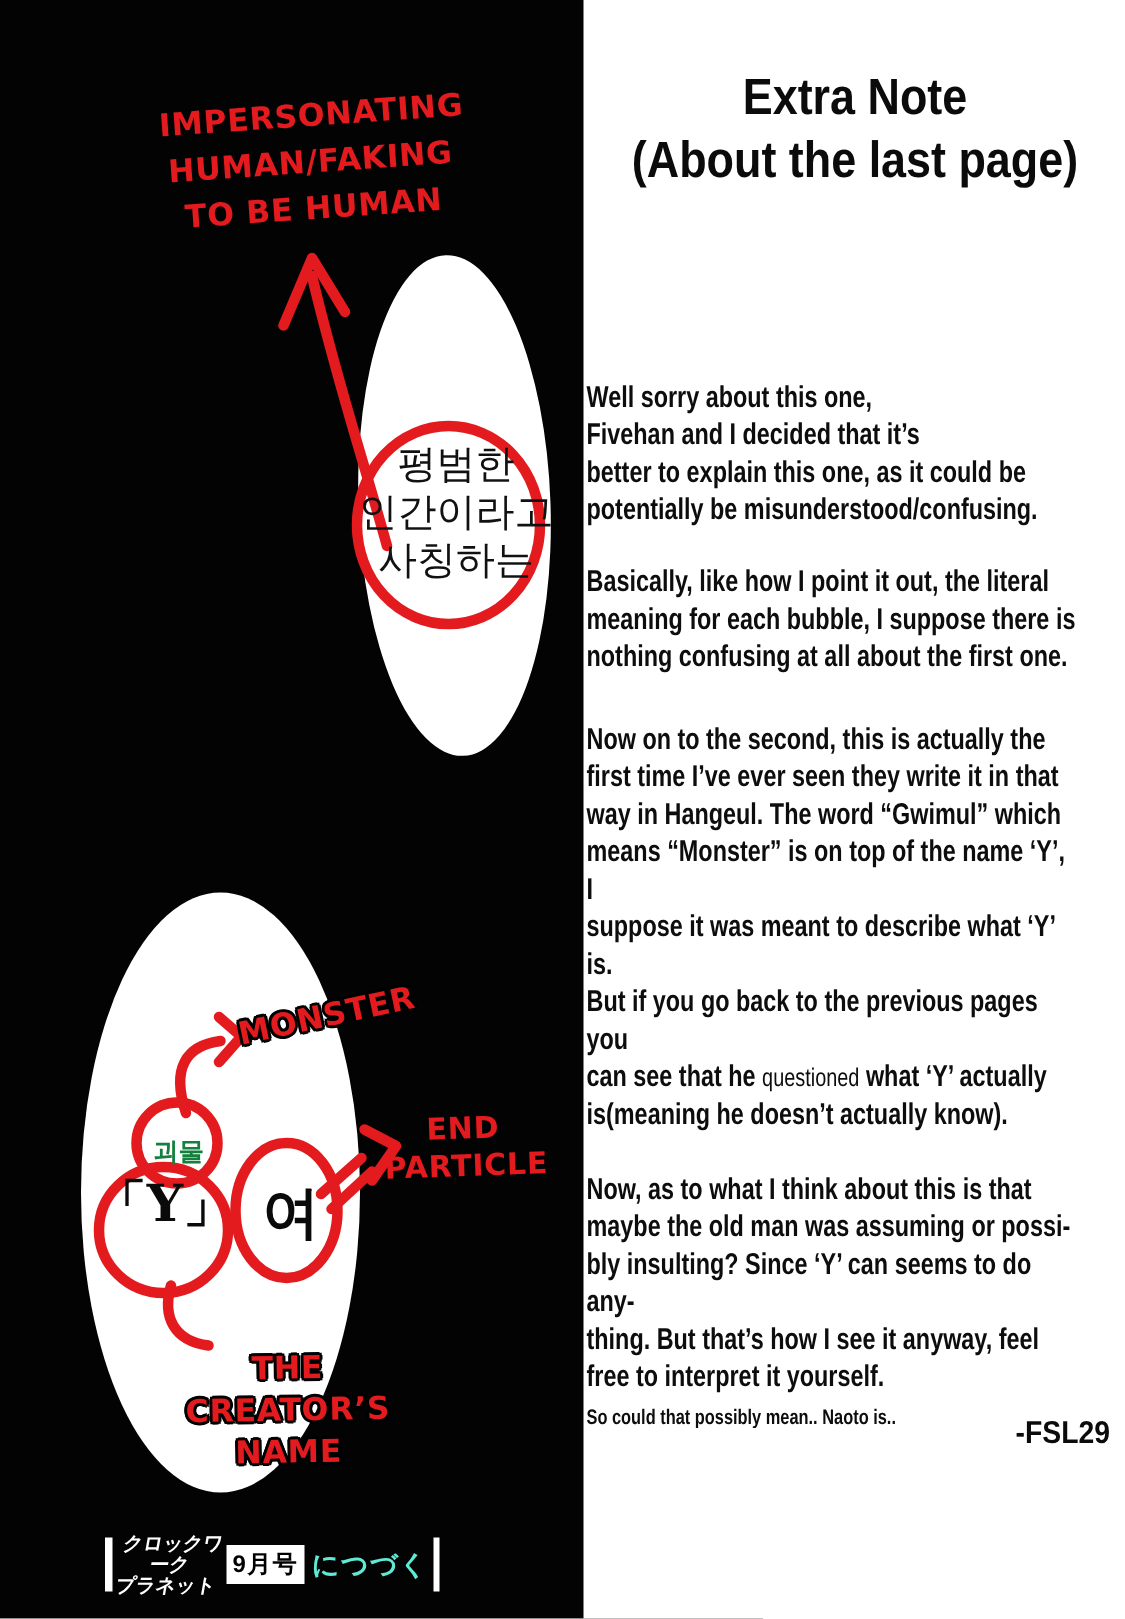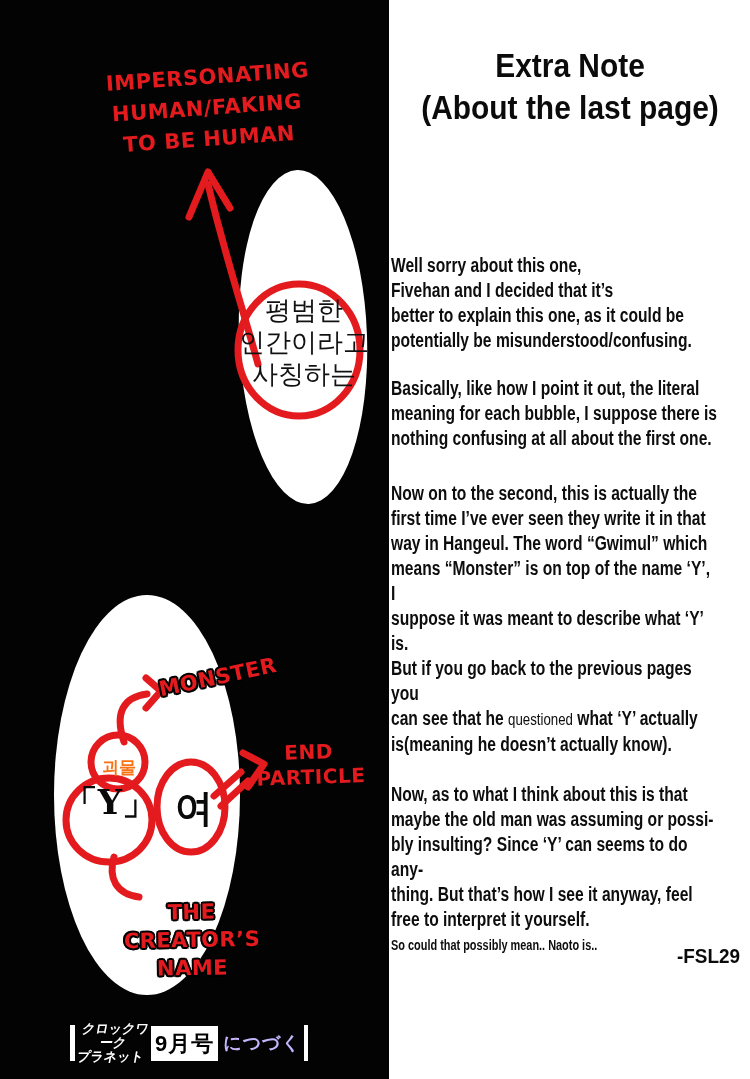--- a/index.html
+++ b/index.html
@@ -12,31 +12,31 @@
 
   .abs{position:absolute;}
   .pre{white-space:pre-line;}
 
   .red-label{color:#e41b1e;font-family:"DejaVu Sans",sans-serif;font-weight:bold;text-align:center;letter-spacing:.5px;}
   .outlined{text-shadow:2px 0 0 #000,-2px 0 0 #000,0 2px 0 #000,0 -2px 0 #000,1.5px 1.5px 0 #000,-1.5px 1.5px 0 #000,1.5px -1.5px 0 #000,-1.5px -1.5px 0 #000;}
 
   .label-impersonating{left:108px;top:62px;width:198px;font-size:21px;line-height:31px;transform:rotate(-4deg);}
   .bubble1-korean{left:233px;top:294px;width:142px;color:#111;font-family:"DejaVu Serif",serif;font-size:26px;line-height:32px;text-align:center;font-weight:normal;}
   .label-monster{left:158px;top:666px;width:112px;font-size:21px;transform:rotate(-12deg);}
-  .gwimul-text{left:93px;top:756px;width:52px;color:#f97316;font-family:"DejaVu Serif",serif;font-size:17px;font-weight:bold;text-align:center;}
+  .gwimul-text{left:93px;top:756px;width:52px;color:#15803d;font-family:"DejaVu Serif",serif;font-size:17px;font-weight:bold;text-align:center;}
   .y-text{left:60px;top:780px;width:100px;color:#0a0a0a;font-family:"DejaVu Serif",serif;font-size:34px;font-weight:bold;text-align:center;}
   .yeo-text{left:171px;top:783px;width:46px;color:#0a0a0a;font-family:"DejaVu Sans",sans-serif;font-size:38px;font-weight:bold;text-align:center;}
   .label-end-particle{left:256px;top:740px;width:106px;font-size:20px;line-height:25px;transform:rotate(-2deg);}
   .label-creators{left:110px;top:898px;width:164px;font-size:21px;line-height:28px;transform:rotate(-1deg);}
 
   .footer-logo{left:70px;top:1023px;display:flex;align-items:center;gap:3px;height:40px;}
   .logo-bar{width:5px;height:36px;background:#fff;}
   .logo-title{width:70px;color:#fff;font-weight:bold;font-size:13px;line-height:14px;text-align:center;transform:skewX(-10deg);white-space:pre-line;}
-  .issue-box{background:#fff;color:#000;font-weight:bold;font-size:22px;padding:3px 4px 2px 4px;letter-spacing:1px;}
-  .continued{color:#c4b5fd;font-weight:bold;font-size:18px;letter-spacing:1px;padding-left:2px;}
+  .issue-box{background:#fff;color:#000;font-weight:bold;font-size:16px;padding:3px 4px 2px 4px;letter-spacing:1px;}
+  .continued{color:#5eead4;font-weight:bold;font-size:18px;letter-spacing:1px;padding-left:2px;}
 
   
   .note-title{left:390px;top:44px;width:360px;text-align:center;font-size:34px;line-height:42px;font-weight:700;color:#0b0b0b;transform:scaleX(.88);transform-origin:50% 0;}
   .note-body{left:391px;top:253px;width:420px;color:#0d0d0d;font-size:20px;line-height:25px;font-weight:700;transform:scaleX(.78);transform-origin:0 0;}
   .note-body p{margin:0;}
   .gap-a{margin-bottom:23px !important;}
   .gap-b{margin-bottom:30px !important;}
   .gap-c{margin-bottom:25px !important;}
   .word-questioned{font-weight:400;font-size:17px;}
   .small-note{margin-top:4px !important;font-size:14px;line-height:18px;}

